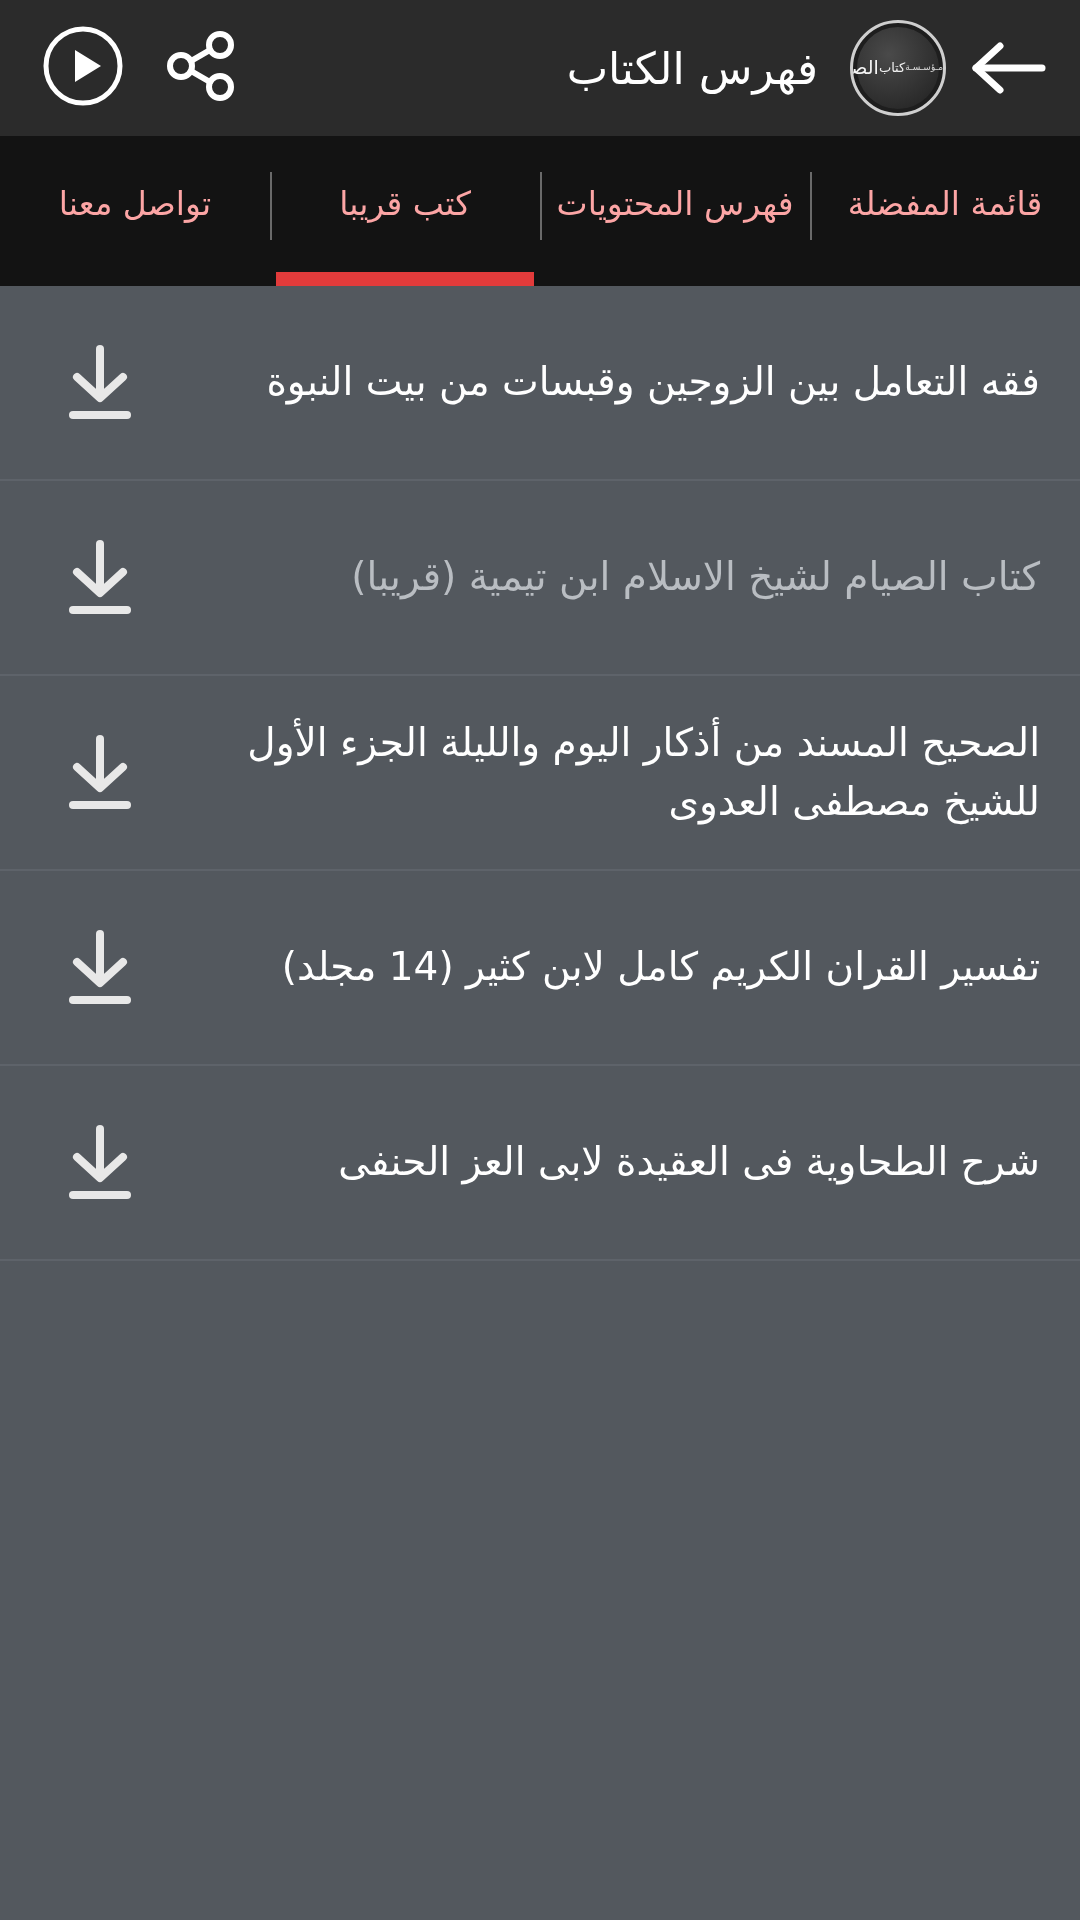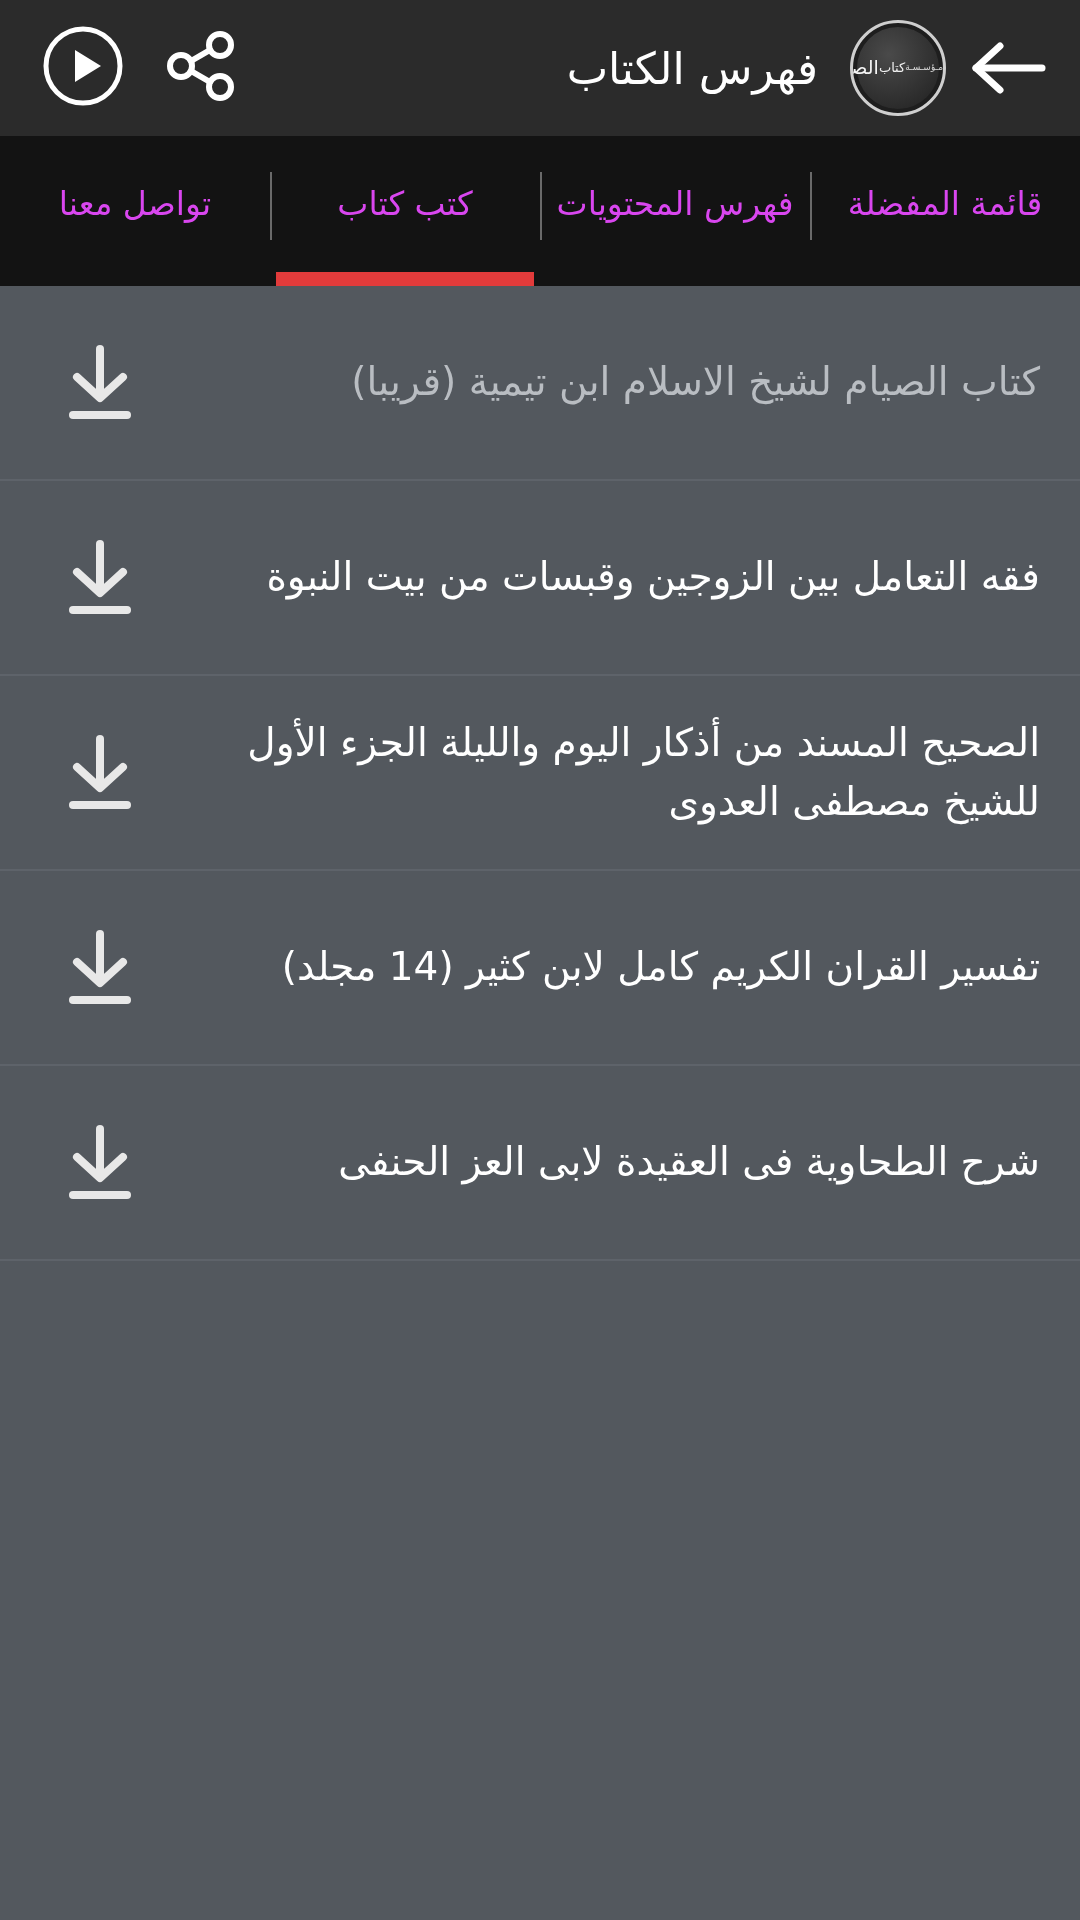--- a/index.html
+++ b/index.html
@@ -84,21 +84,21 @@
     flex-direction: row;
     align-items: stretch;
     position: relative;
   }
   .tab {
     flex: 1 1 0;
     display: flex;
     align-items: center;
     justify-content: center;
     position: relative;
-    color: #d946ef;
+    color: #fca5a5;
     font-size: 33px;
     text-align: center;
     padding: 0 6px 16px 6px;
     white-space: nowrap;
   }
   .tab:not(:last-child)::after {
     content: "";
     position: absolute;
     left: 0;
     top: 36px;
@@ -199,44 +199,44 @@
 </div>
 
 <div class="tabbar">
   <div class="tab">
     <span>قائمة المفضلة</span>
   </div>
   <div class="tab">
     <span>فهرس المحتويات</span>
   </div>
   <div class="tab active">
-    <span>كتب كتاب</span>
+    <span>كتب قريبا</span>
   </div>
   <div class="tab">
     <span>تواصل معنا</span>
   </div>
 </div>
 
 <div class="list">
 
   <div class="list-item">
+    <div class="item-title">فقه التعامل بين الزوجين وقبسات من بيت النبوة</div>
+    <div class="dl-btn">
+      <span>
+        <svg width="74" height="80" viewBox="0 0 74 80" fill="none">
+          <path d="M37 6 V48" stroke="#e8e8e8" stroke-width="8" stroke-linecap="round"></path>
+          <path d="M14 34 L37 55 L60 34" stroke="#e8e8e8" stroke-width="8" stroke-linecap="round" stroke-linejoin="round" fill="none"></path>
+          <path d="M10 72 H64" stroke="#e8e8e8" stroke-width="8" stroke-linecap="round"></path>
+        </svg>
+      </span>
+    </div>
+  </div>
+
+  <div class="list-item">
     <div class="item-title muted">كتاب الصيام لشيخ الاسلام ابن تيمية (قريبا)</div>
-    <div class="dl-btn">
-      <span>
-        <svg width="74" height="80" viewBox="0 0 74 80" fill="none">
-          <path d="M37 6 V48" stroke="#e8e8e8" stroke-width="8" stroke-linecap="round"></path>
-          <path d="M14 34 L37 55 L60 34" stroke="#e8e8e8" stroke-width="8" stroke-linecap="round" stroke-linejoin="round" fill="none"></path>
-          <path d="M10 72 H64" stroke="#e8e8e8" stroke-width="8" stroke-linecap="round"></path>
-        </svg>
-      </span>
-    </div>
-  </div>
-
-  <div class="list-item">
-    <div class="item-title">فقه التعامل بين الزوجين وقبسات من بيت النبوة</div>
     <div class="dl-btn">
       <span>
         <svg width="74" height="80" viewBox="0 0 74 80" fill="none">
           <path d="M37 6 V48" stroke="#e8e8e8" stroke-width="8" stroke-linecap="round"></path>
           <path d="M14 34 L37 55 L60 34" stroke="#e8e8e8" stroke-width="8" stroke-linecap="round" stroke-linejoin="round" fill="none"></path>
           <path d="M10 72 H64" stroke="#e8e8e8" stroke-width="8" stroke-linecap="round"></path>
         </svg>
       </span>
     </div>
   </div>

